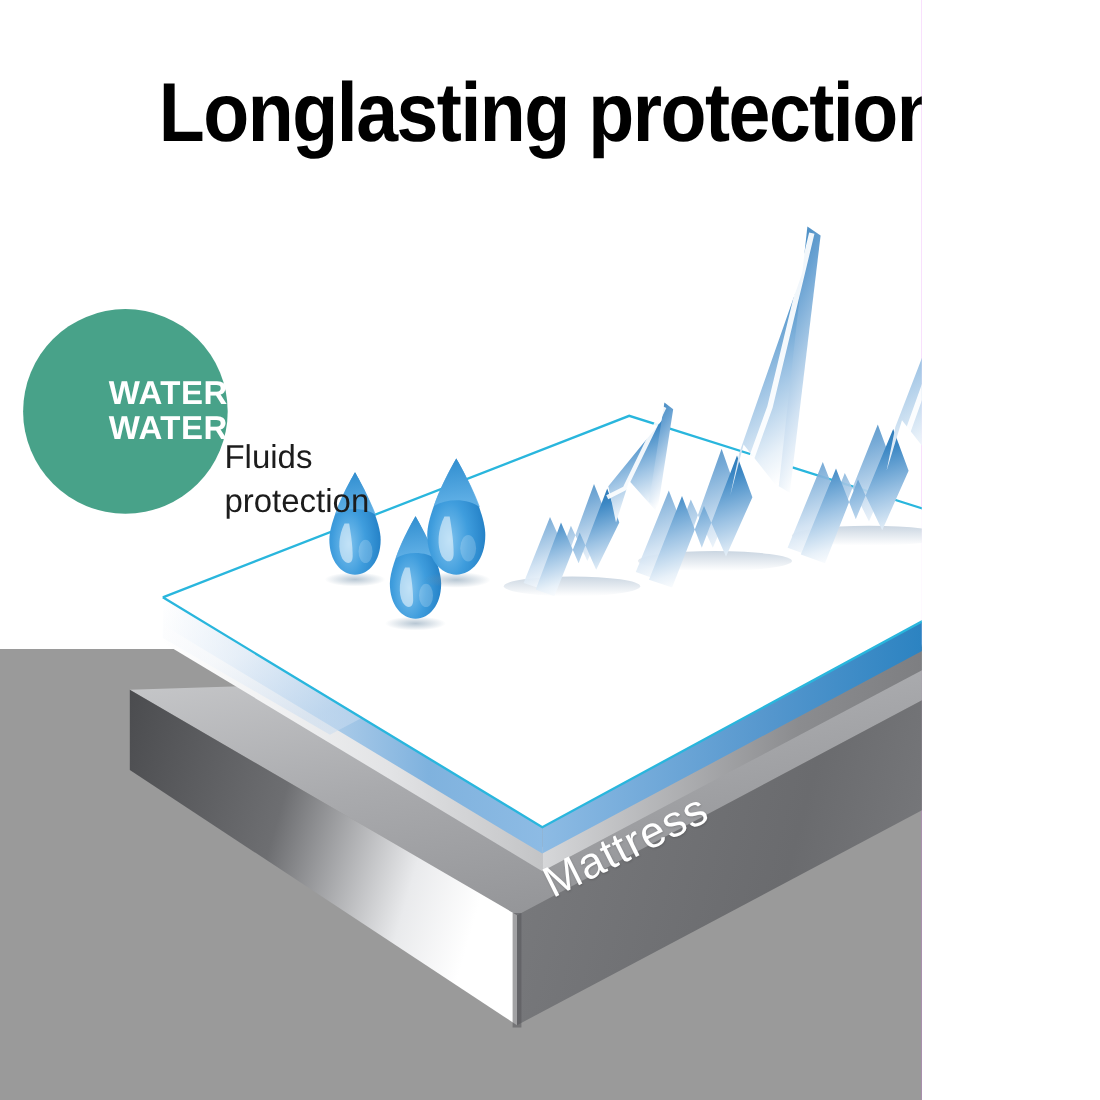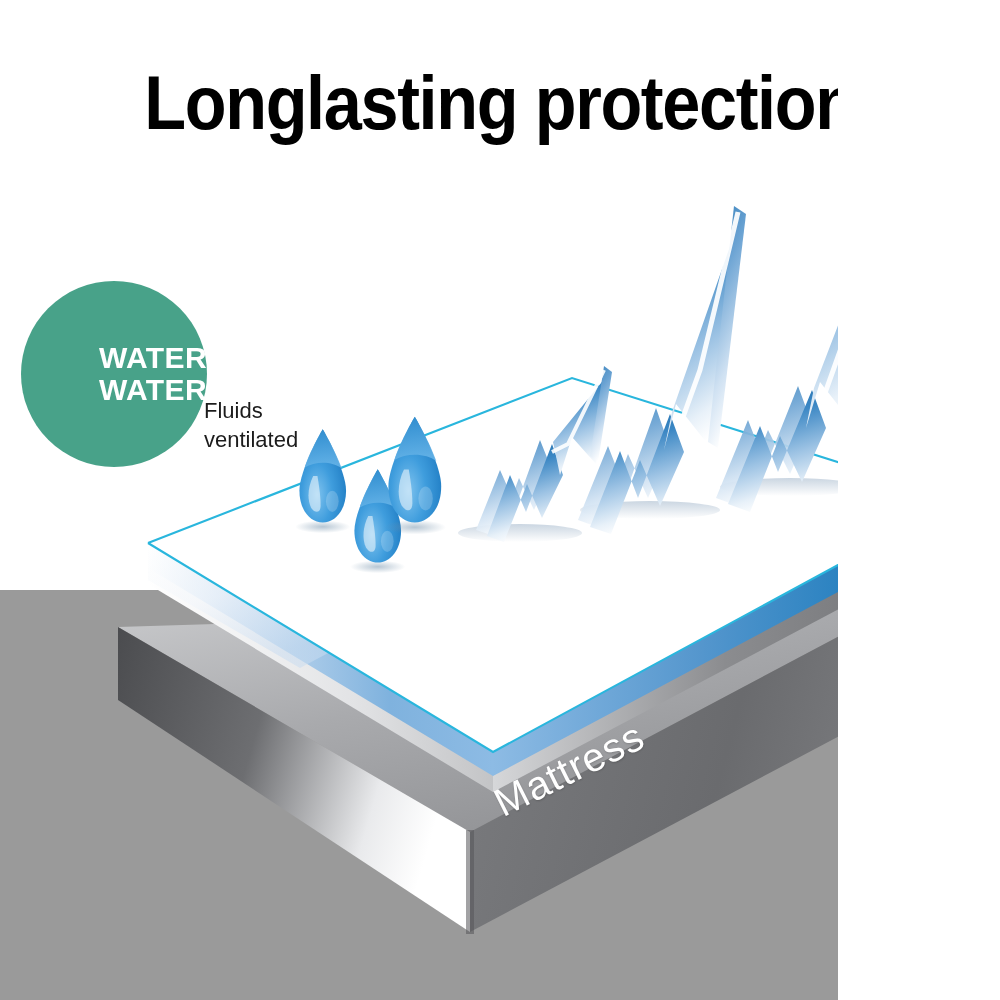--- a/index.html
+++ b/index.html
@@ -88,21 +88,21 @@
   
   .caption {
     position: absolute;
     color: #1c1c1c;
     font-weight: 400;
     line-height: 1.32;
   }
   #caption-fluids {
     left: 204px;
     top: 396px;
-    font-size: 22px;
+    font-size: 30px;
   }
   #caption-breathable {
     left: 481px;
     top: 258px;
     font-size: 25px;
   }
   .caption span { display: block; white-space: nowrap; }
   
   #mattress-label {
     position: absolute;
@@ -313,19 +313,19 @@
   <div class="headline">Longlasting protection</div>
 
   <div class="badge" id="badge-waterproof">
     <span>WATER</span>
     <span>WATER</span>
   </div>
 
 
   <div class="caption" id="caption-fluids">
     <span>Fluids</span>
-    <span>ventilated</span>
+    <span>protection</span>
   </div>
 
 
   <div id="mattress-label">Mattress</div>
 
 </div>
 
 </body></html>

